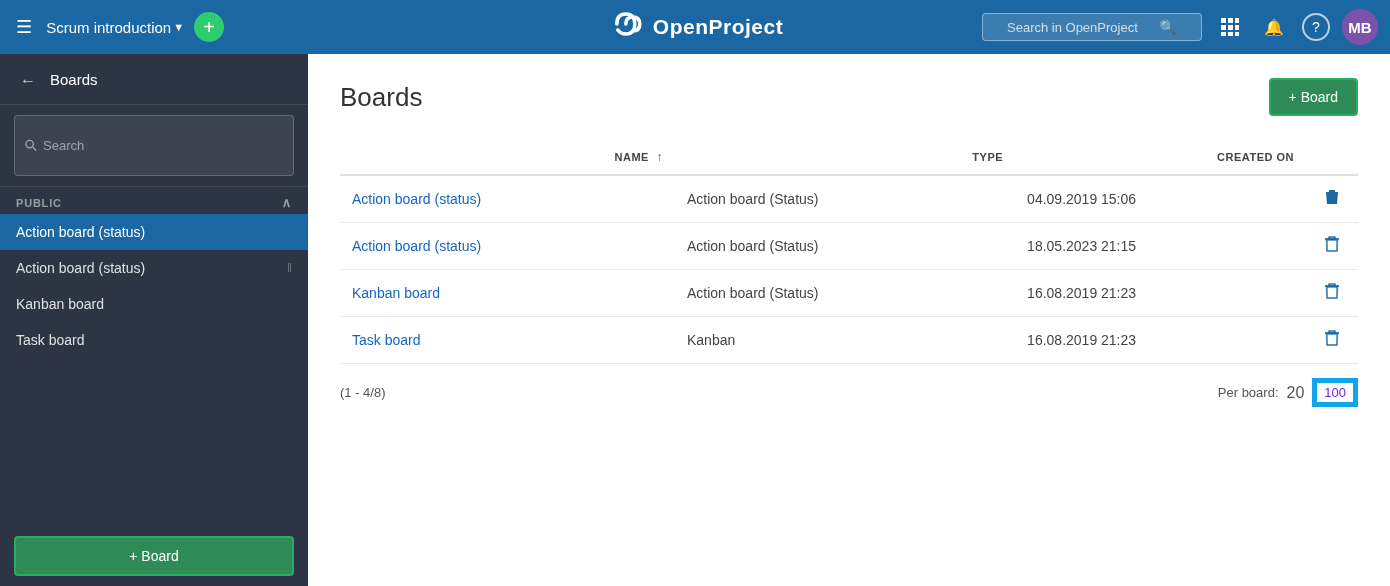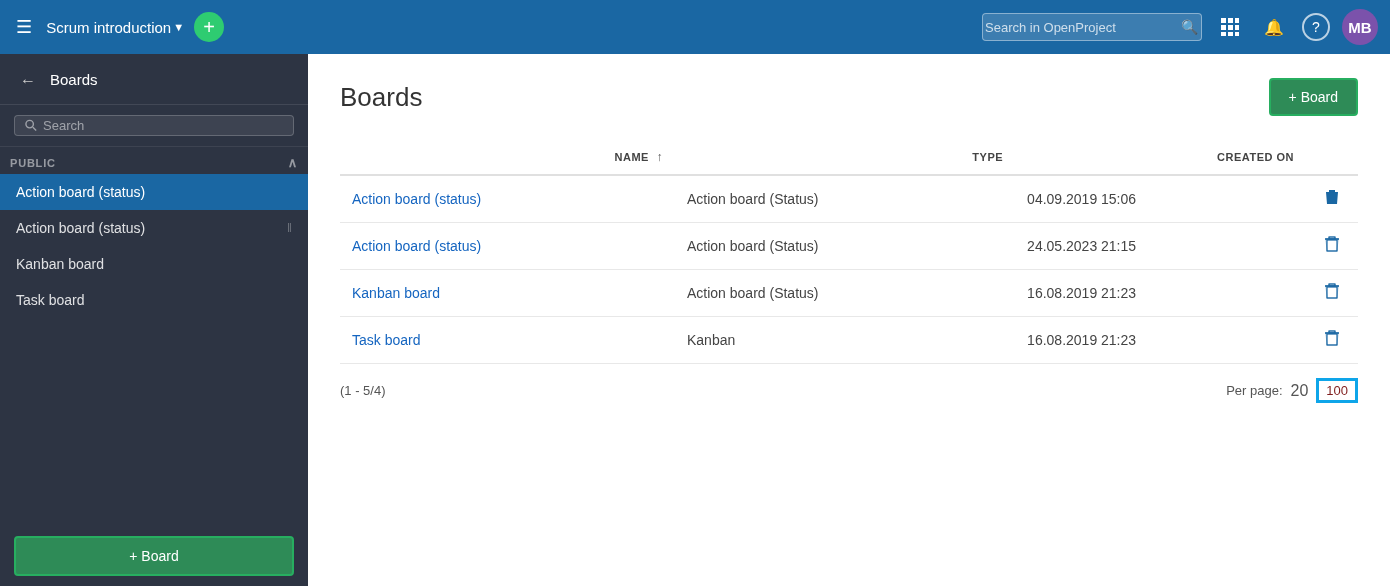--- a/index.html
+++ b/index.html
@@ -57,21 +57,21 @@
       display: flex;
       align-items: center;
       gap: 12px;
     }
     .nav-search-box {
       background: rgba(255,255,255,0.15);
       border: 1px solid rgba(255,255,255,0.4);
       border-radius: 4px;
       display: flex;
       align-items: center;
-      padding: 5px 2px;
+      padding: 5px 24px;
       gap: 6px;
       width: 220px;
     }
     .nav-search-box input {
       background: transparent;
       border: none;
       outline: none;
       color: #fff;
       font-size: 13px;
       width: 100%;
@@ -151,37 +151,37 @@
     .sidebar-search {
       padding: 10px 14px;
       border-bottom: 1px solid rgba(255,255,255,0.08);
     }
     .sidebar-search-box {
       background: rgba(255,255,255,0.08);
       border: 1px solid rgba(255,255,255,0.2);
       border-radius: 4px;
       display: flex;
       align-items: center;
-      padding: 2px 10px;
+      padding: 22px 10px;
       gap: 6px;
     }
     .sidebar-search-box input {
       background: transparent;
       border: none;
       outline: none;
       color: #fff;
       font-size: 13px;
       width: 100%;
     }
     .sidebar-search-box input::placeholder { color: rgba(255,255,255,0.5); }
     .sidebar-section-header {
       display: flex;
       align-items: center;
       justify-content: space-between;
-      padding: 8px 10px 4px;
+      padding: 8px 16px 4px;
       color: rgba(255,255,255,0.5);
       font-size: 11px;
       font-weight: 600;
       letter-spacing: 0.8px;
       text-transform: uppercase;
     }
     .sidebar-section-header .chevron { cursor: pointer; font-size: 13px; }
     .sidebar-item {
       padding: 10px 16px;
       cursor: pointer;
@@ -284,38 +284,48 @@
     .per-page-section {
       display: flex;
       align-items: center;
       gap: 8px;
     }
     .per-page-num {
       font-size: 16px;
       color: #555;
     }
     .per-page-selected {
-      border: 3px solid #0ea5e9;
+      border: 5px solid #0ea5e9;
       padding: 2px 7px;
       font-size: 13px;
-      color: #7f1d1d;
+      color: #6d28d9;
       cursor: pointer;
     }
   </style>
 </head>
 <body>
 
 <nav class="top-nav">
   <span class="nav-hamburger">☰</span>
   <div class="nav-project-name">
     <span>Scrum introduction</span>
     <span class="arrow">▼</span>
   </div>
   <button class="nav-plus-btn">+</button>
 
+  <div class="nav-logo">
+    <span style="font-size:26px; font-weight:900; letter-spacing:-1px; color:#fff;">
+      
+      <svg width="38" height="30" viewBox="0 0 38 30" fill="none" xmlns="http://www.w3.org/2000/svg">
+        <path d="M10 15 Q10 5 19 5 Q28 5 28 15 Q28 25 19 25 Q14 25 11 21" stroke="white" stroke-width="3.5" fill="none" stroke-linecap="round"></path>
+        <path d="M19 15 Q19 8 26 8 Q33 8 33 15 Q33 22 26 22" stroke="white" stroke-width="3.5" fill="none" stroke-linecap="round"></path>
+      </svg>
+    </span>
+    <span style="font-size:21px;">OpenProject</span>
+  </div>
 
   <div class="nav-right">
     <div class="nav-search-box">
       <input type="text" placeholder="Search in OpenProject" style="">
       <span style="color:rgba(255,255,255,0.75); font-size:14px;">🔍</span>
     </div>
     <div class="nav-icon-btn">
       <svg width="18" height="18" viewBox="0 0 18 18" fill="white">
           <rect x="0" y="0" width="5" height="5"></rect>
           <rect x="7" y="0" width="5" height="5"></rect>
@@ -403,21 +413,21 @@
                   <path d="M1 4h14M5 4V2h6v2M2 4l1 12h10l1-12H2z"></path>
                 </svg>
             </span>
           </td>
         </tr>
         <tr>
           <td>
             <a class="board-link">Action board (status)</a>
           </td>
           <td>Action board (Status)</td>
-          <td>24.05.2023 21:15</td>
+          <td>18.05.2023 21:15</td>
           <td>
             <span class="delete-icon">
               <svg width="16" height="18" viewBox="0 0 16 18" fill="#1a67a3">
                   <path d="M1 4h14M5 4V2h6v2M2 4l1 12h10l1-12H2z" stroke="#1a67a3" stroke-width="0.5" fill="none"></path>
                   <rect x="3" y="5" width="10" height="11" rx="0" fill="none" stroke="#1a67a3" stroke-width="1.2"></rect>
                   <line x1="1" y1="4" x2="15" y2="4" stroke="#1a67a3" stroke-width="1.5"></line>
                   <rect x="5" y="2" width="6" height="2" fill="none" stroke="#1a67a3" stroke-width="1.2"></rect>
                 </svg>
             </span>
           </td>
@@ -453,21 +463,21 @@
                   <line x1="1" y1="4" x2="15" y2="4" stroke="#1a67a3" stroke-width="1.5"></line>
                   <rect x="5" y="2" width="6" height="2" fill="none" stroke="#1a67a3" stroke-width="1.2"></rect>
                 </svg>
             </span>
           </td>
         </tr>
       </tbody>
     </table>
 
     <div class="table-footer">
-      <span>(1 - 5/4)</span>
+      <span>(1 - 4/8)</span>
       <div class="per-page-section">
-        <span>Per page:</span>
+        <span>Per board:</span>
         <span class="per-page-num">20</span>
         <span class="per-page-selected">100</span>
       </div>
     </div>
   </main>
 </div>
 
 </body></html>

